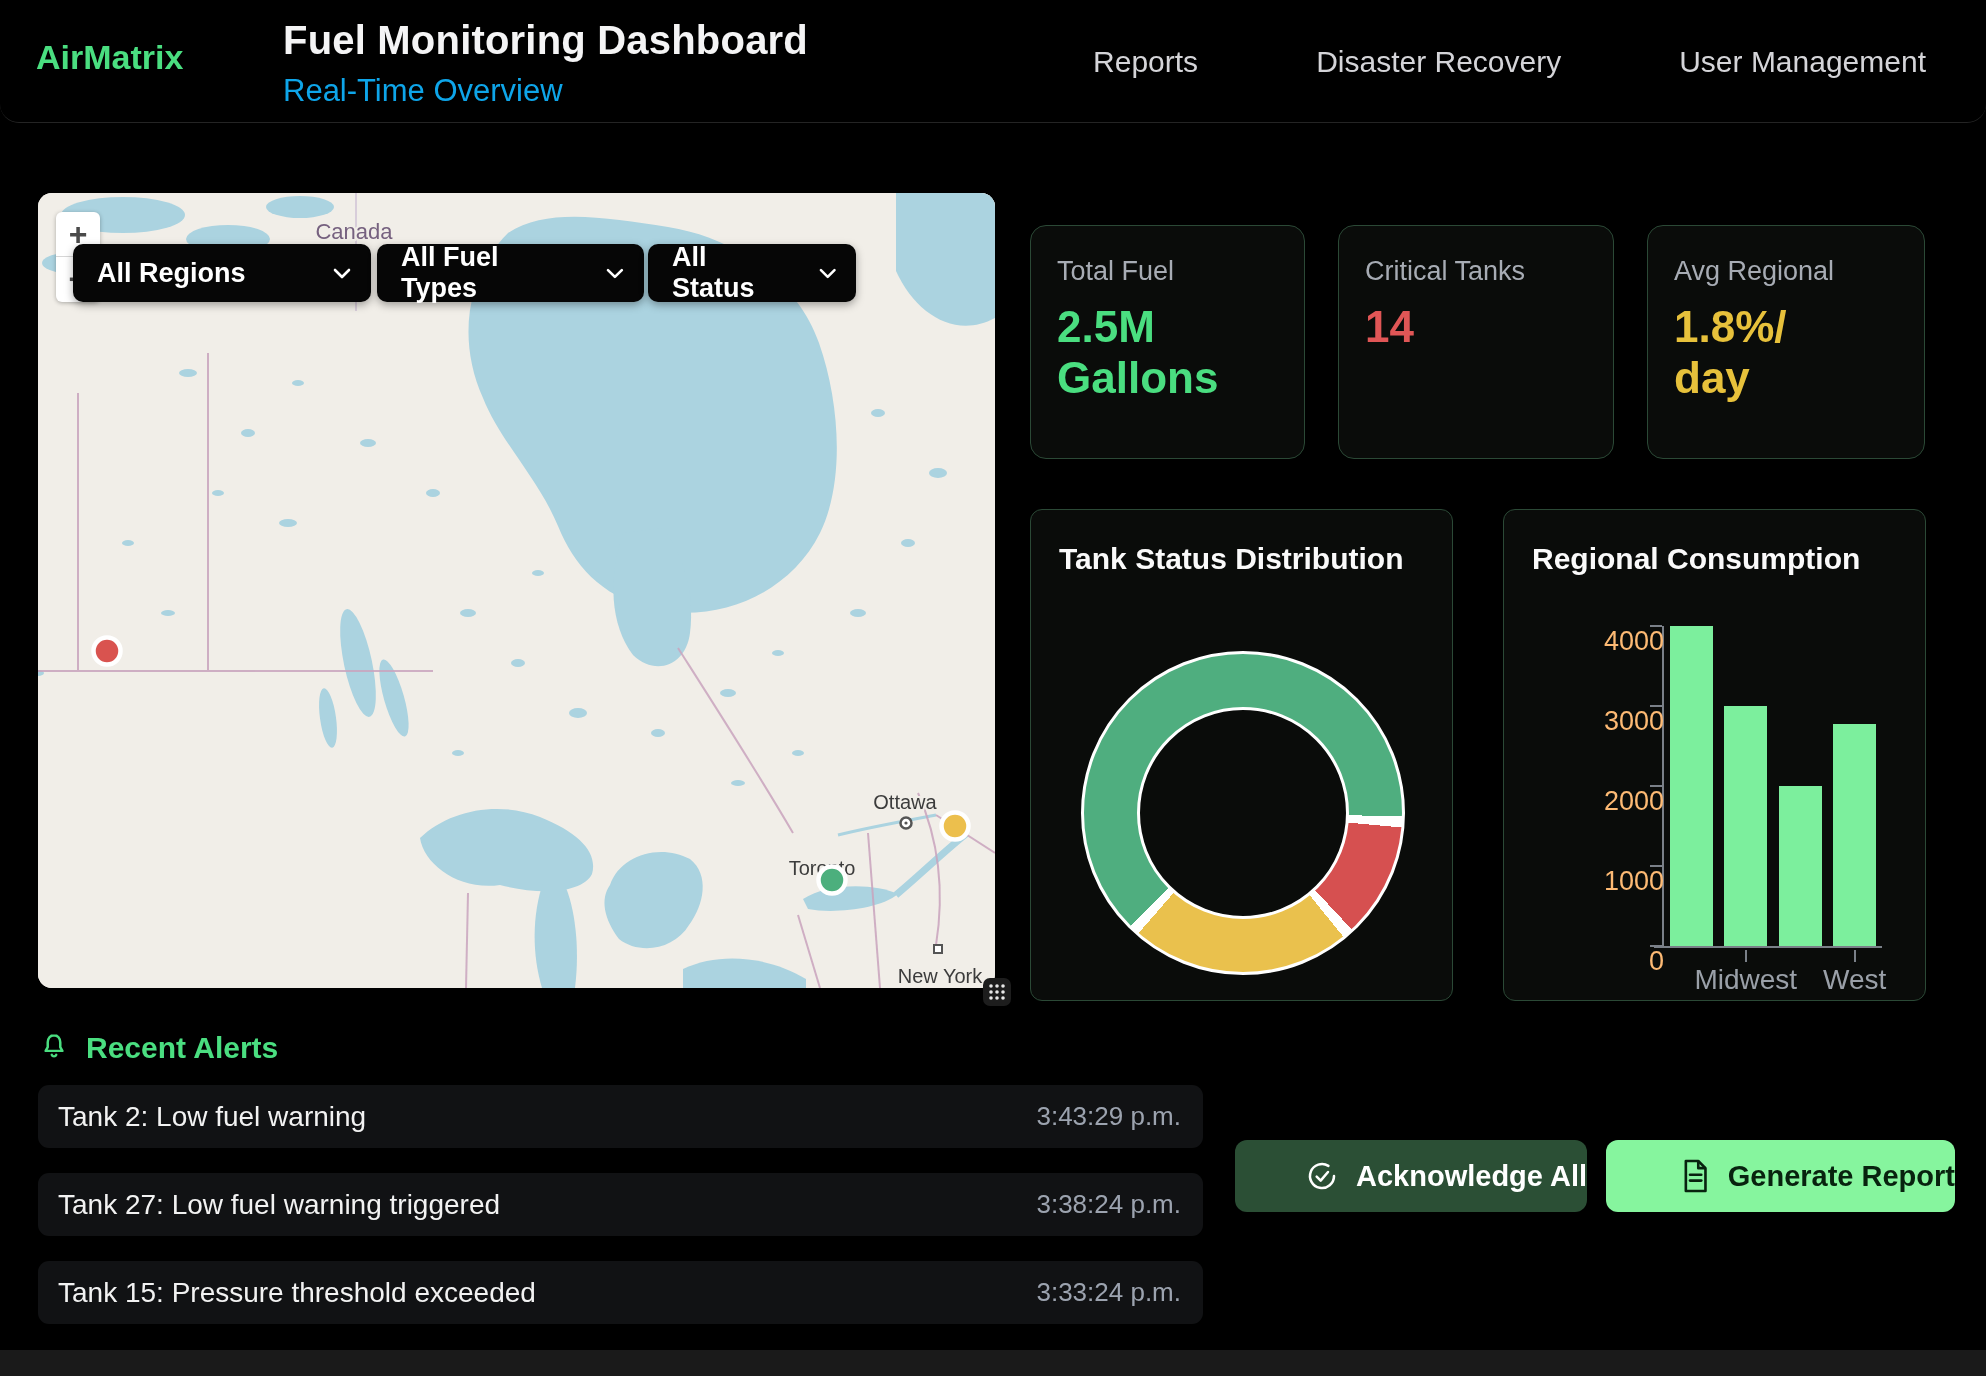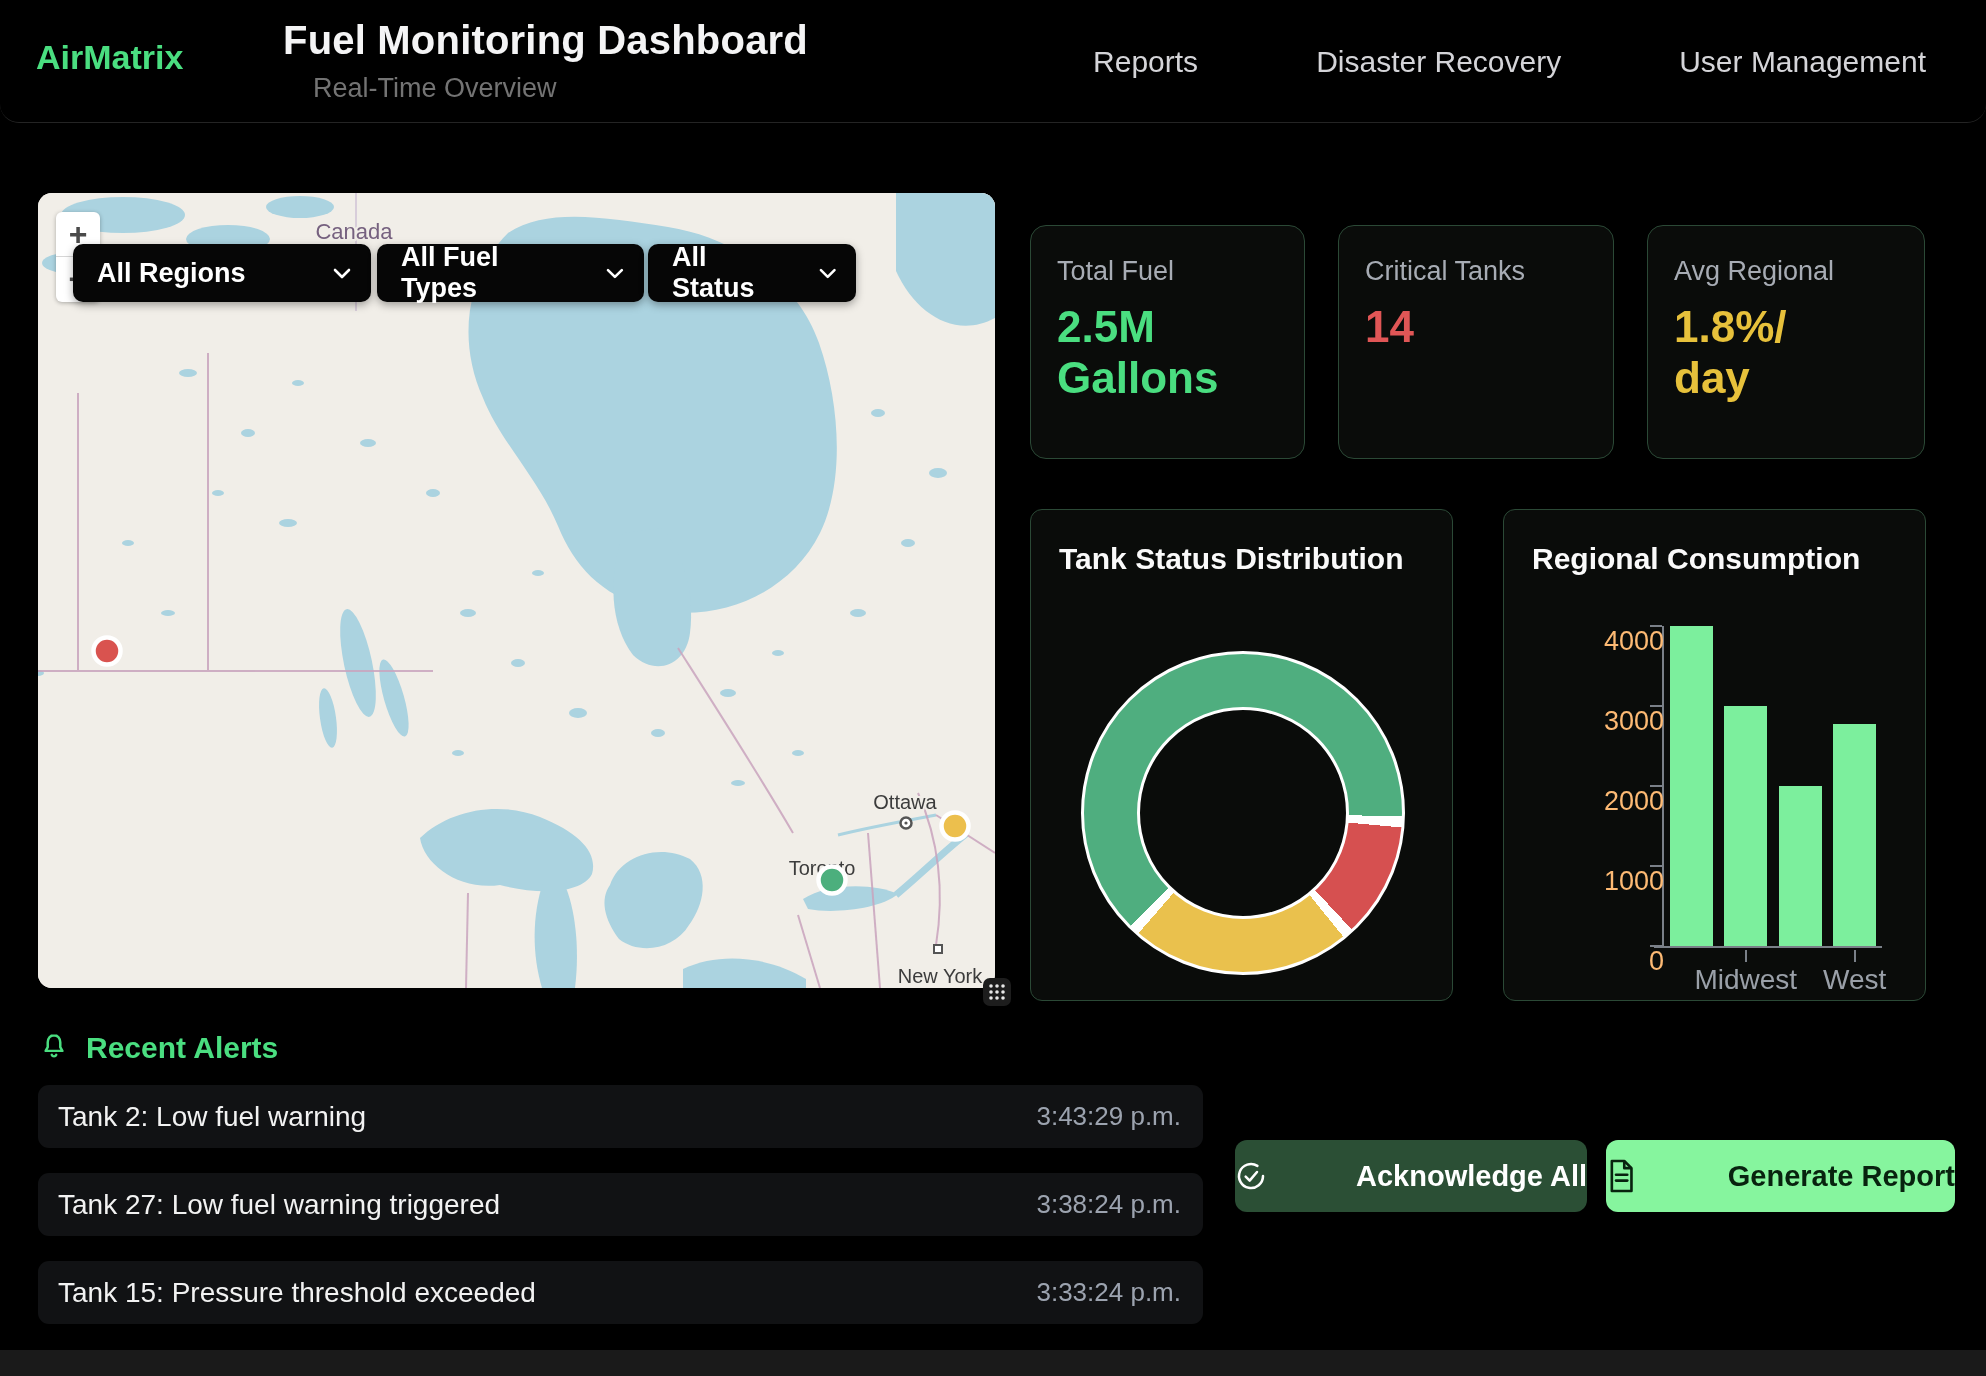--- a/index.html
+++ b/index.html
@@ -6,21 +6,21 @@
   html,body { background:#000; }
   body { width:1986px; height:1376px; position:relative; overflow:hidden;
          font-family:"Liberation Sans", sans-serif; color:#f5f5f5; }
 
   
   .header { position:absolute; left:0; top:0; width:1986px; height:123px;
             background:#000; border-bottom:1px solid #242424;border-radius:19px; }
   .brand { position:absolute; left:36px; top:38px; font-size:34px; font-weight:bold; color:#4ade80; }
   .titleblock { position:absolute; left:283px; top:18px; }
   .page-title { font-size:40px; font-weight:bold; color:#f4f4f5; letter-spacing:.2px; }
-  .page-subtitle { margin-top:10px; font-size:27px; color:#737373;margin-left:30px; }
+  .page-subtitle { margin-top:10px; font-size:31px; color:#0ea5e9; }
   .nav { position:absolute; right:60px; top:0; height:123px; display:flex; align-items:center; gap:118px; }
   .nav span { font-size:30px; color:#d4d4d8; cursor:pointer; }
 
   
   .map-panel { position:absolute; left:38px; top:193px; width:957px; height:795px;
                border-radius:14px; overflow:hidden; background:#f1eee8; }
   .map-panel svg.basemap { position:absolute; inset:0; }
   .zoomctl { position:absolute; left:18px; top:19px; width:44px; height:90px;
              background:#fff; border-radius:6px; box-shadow:0 1px 4px rgba(0,0,0,.3); z-index:1; }
   .zoomctl .zbtn { width:44px; height:45px; display:flex; align-items:center; justify-content:center;
@@ -78,21 +78,21 @@
   .alerts-head { display:flex; align-items:center; gap:16px; height:40px; }
   .alerts-title { font-size:30px; font-weight:bold; color:#4ade80; }
   .alert-row { position:absolute; left:0; width:1165px; height:63px; background:#111214;
                border-radius:11px; display:flex; align-items:center; justify-content:space-between;
                padding:0 22px 0 20px; cursor:pointer; }
   .alert-msg { font-size:28px; color:#f2f2f2; }
   .alert-time { font-size:26px; color:#9ca3af; }
   .ar1 { top:57px; } .ar2 { top:145px; } .ar3 { top:233px; }
 
   .btn { position:absolute; top:112px; height:72px; border-radius:12px; display:flex;
-         align-items:center; justify-content:space-between; gap:18px; cursor:pointer; border:none; }
+         align-items:center; justify-content:flex-end; gap:18px; cursor:pointer; border:none; }
   .btn-label { font-size:29px; font-weight:bold; }
   .ack-btn { left:1197px; width:352px; background:#2b4f35; }
   .ack-btn .btn-label { color:#fff; }
   .gen-btn { left:1568px; width:349px; background:#86f59e; }
   .gen-btn .btn-label { color:#08230f; }
 
   .footer-bar { position:absolute; left:0; bottom:0; width:1986px; height:26px; background:#1a1a1a; }
 </style>
 </head>
 <body>

